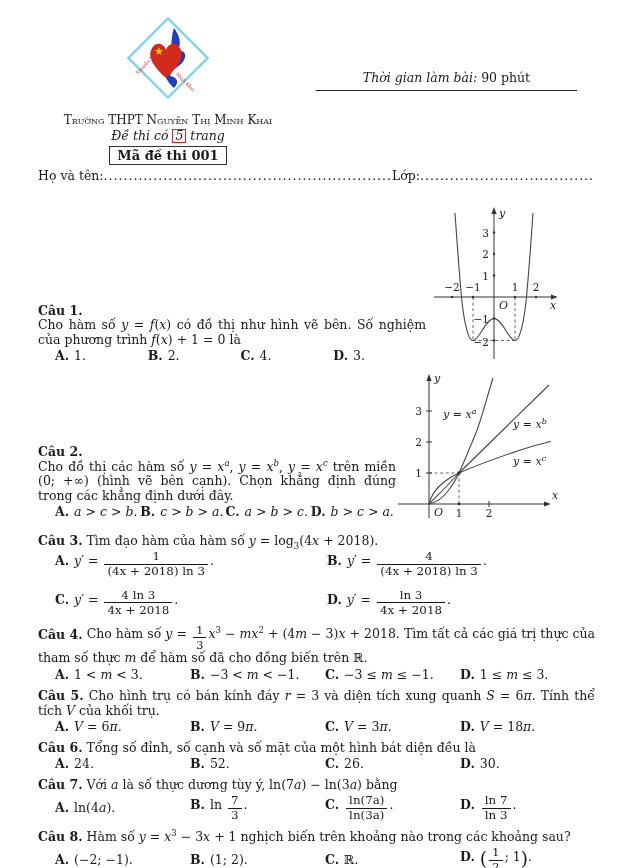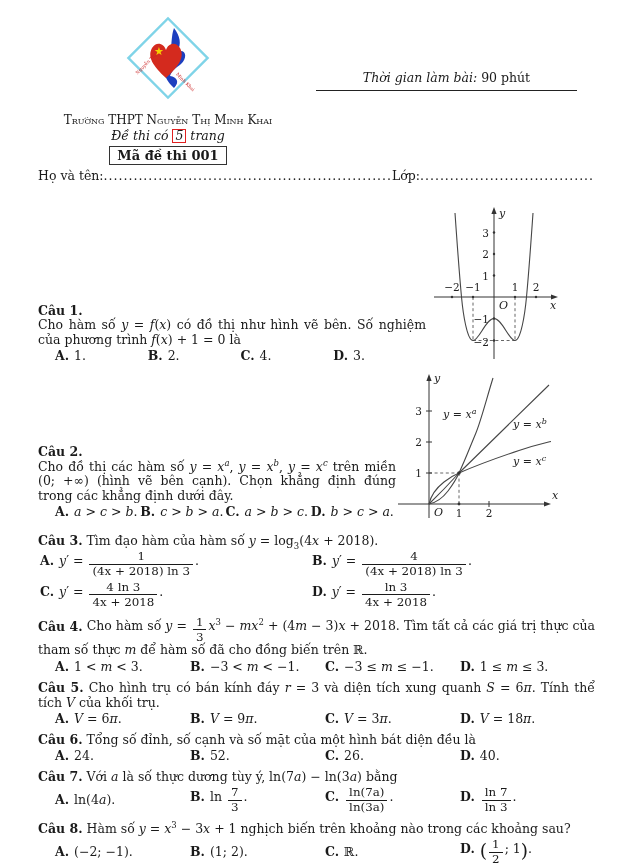--- a/index.html
+++ b/index.html
@@ -41,21 +41,21 @@
 
   
   .q{margin-top:10px;}
   .qrow{display:flex;align-items:flex-end;}
   .qlabel{font-weight:bold;}
   .qlabel-inline{font-weight:bold;}
   .qbody{text-align:justify;}
   .opts{display:flex;margin:2px 0 0 17px;}
   .opt{flex:1;}
   .opt-label{font-weight:bold;margin-right:5px;}
-  .optgrid{display:grid;grid-template-columns:272px 1fr;row-gap:3px;margin:2px 0 0 2px;}
+  .optgrid{display:grid;grid-template-columns:272px 1fr;row-gap:11px;margin:2px 0 0 17px;}
   .frac{display:inline-block;text-align:center;vertical-align:-0.85em;line-height:1.08;font-size:0.95em;margin:0 2px;}
   .frac .num{display:block;border-bottom:1px solid #1a1a1a;padding:0 3px 0.5px 3px;}
   .frac .den{display:block;padding:0.5px 3px 0 3px;}
   .bigp{font-size:1.5em;vertical-align:-0.22em;line-height:0;}
 
   
   .fig{flex:none;}
   .ax{stroke:#333;stroke-width:1;fill:none;}
   .arr{fill:#333;stroke:none;}
   .curve{stroke:#464646;stroke-width:1.1;fill:none;}
@@ -213,21 +213,21 @@
       <span class="opt"><b class="opt-label">D.</b><span><span class="mi">V</span><span> = 18</span><span class="mi">π</span><span>.</span></span></span>
     </div>
   </div>
 
   <div class="q" style="margin-top:6px;">
     <div class="qbody"><span class="qlabel-inline">Câu 6.</span> <span><span>Tổng số đỉnh, số cạnh và số mặt của một hình bát diện đều là</span></span></div>
     <div class="opts">
       <span class="opt"><b class="opt-label">A.</b><span><span>24.</span></span></span>
       <span class="opt"><b class="opt-label">B.</b><span><span>52.</span></span></span>
       <span class="opt"><b class="opt-label">C.</b><span><span>26.</span></span></span>
-      <span class="opt"><b class="opt-label">D.</b><span><span>40.</span></span></span>
+      <span class="opt"><b class="opt-label">D.</b><span><span>30.</span></span></span>
     </div>
   </div>
 
   <div class="q" style="margin-top:6px;">
     <div class="qbody"><span class="qlabel-inline">Câu 7.</span> <span><span>Với </span><span class="mi">a</span><span> là số thực dương tùy ý, ln(7</span><span class="mi">a</span><span>) − ln(3</span><span class="mi">a</span><span>) bằng</span></span></div>
     <div class="opts" style="align-items:center;">
       <span class="opt"><b class="opt-label">A.</b><span><span>ln(4</span><span class="mi">a</span><span>).</span></span></span>
       <span class="opt"><b class="opt-label">B.</b><span><span>ln </span><span class="frac"><span class="num">7</span><span class="den">3</span></span><span>.</span></span></span>
       <span class="opt"><b class="opt-label">C.</b><span><span class="frac"><span class="num">ln(7a)</span><span class="den">ln(3a)</span></span><span>.</span></span></span>
       <span class="opt"><b class="opt-label">D.</b><span><span class="frac"><span class="num">ln 7</span><span class="den">ln 3</span></span><span>.</span></span></span>

